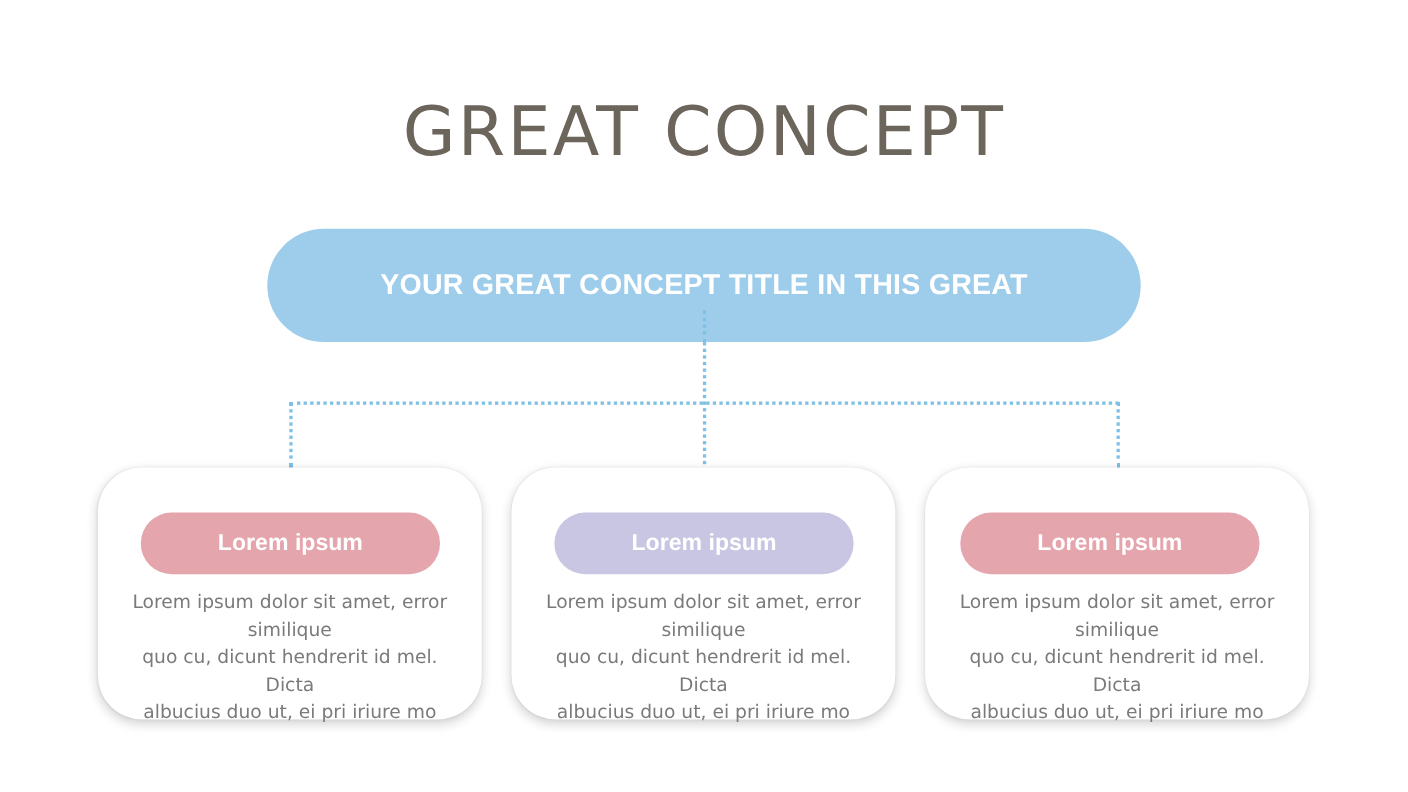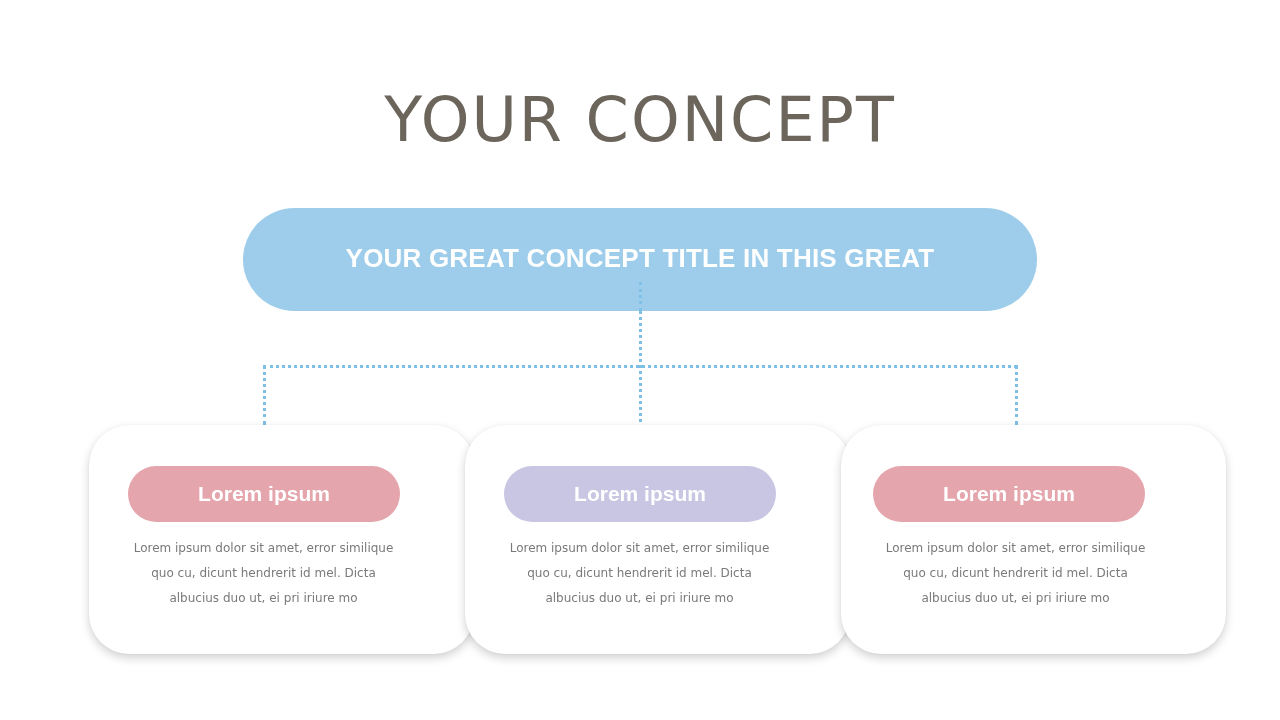--- a/index.html
+++ b/index.html
@@ -60,21 +60,20 @@
   .connector.h { border-top-width: 3px; height: 0; }
 
   .card {
     position: absolute;
     top: 425px;
     width: 349px;
     height: 229px;
     background: #ffffff;
     border-radius: 40px;
     box-shadow: 0 4px 10px rgba(0,0,0,0.18), 0 0 2px rgba(0,0,0,0.06);
-    padding-left: 36px;
   }
   .card-pill {
     position: absolute;
     top: 41px;
     left: 39px;
     width: 272px;
     height: 56px;
     border-radius: 28px;
     display: flex;
     align-items: center;
@@ -86,32 +85,32 @@
     font-size: 21px;
     color: #ffffff;
   }
   .card-body {
     position: absolute;
     top: 111px;
     left: 20px;
     width: 309px;
     text-align: center;
     font-family: "DejaVu Sans", sans-serif;
-    font-size: 12px;
+    font-size: 17px;
     line-height: 25px;
     color: #7a7a7a;
   }
   .card-body span { display: block; }
 </style>
 </head>
 <body>
 
 <div class="slide">
 
-  <h1 class="slide-title">YOUR CONCEPT</h1>
+  <h1 class="slide-title">GREAT CONCEPT</h1>
 
   <div class="connector v" style="left:639px; top:282px; height:140px;"></div>
   <div class="connector h" style="left:263px; top:365px; width:754px;"></div>
   <div class="connector v" style="left:263px; top:365px; height:60px;"></div>
   <div class="connector v" style="left:1015px; top:365px; height:60px;"></div>
 
   <div class="concept-pill">
     <span class="concept-pill-text">YOUR GREAT CONCEPT TITLE IN THIS GREAT</span>
   </div>
 

